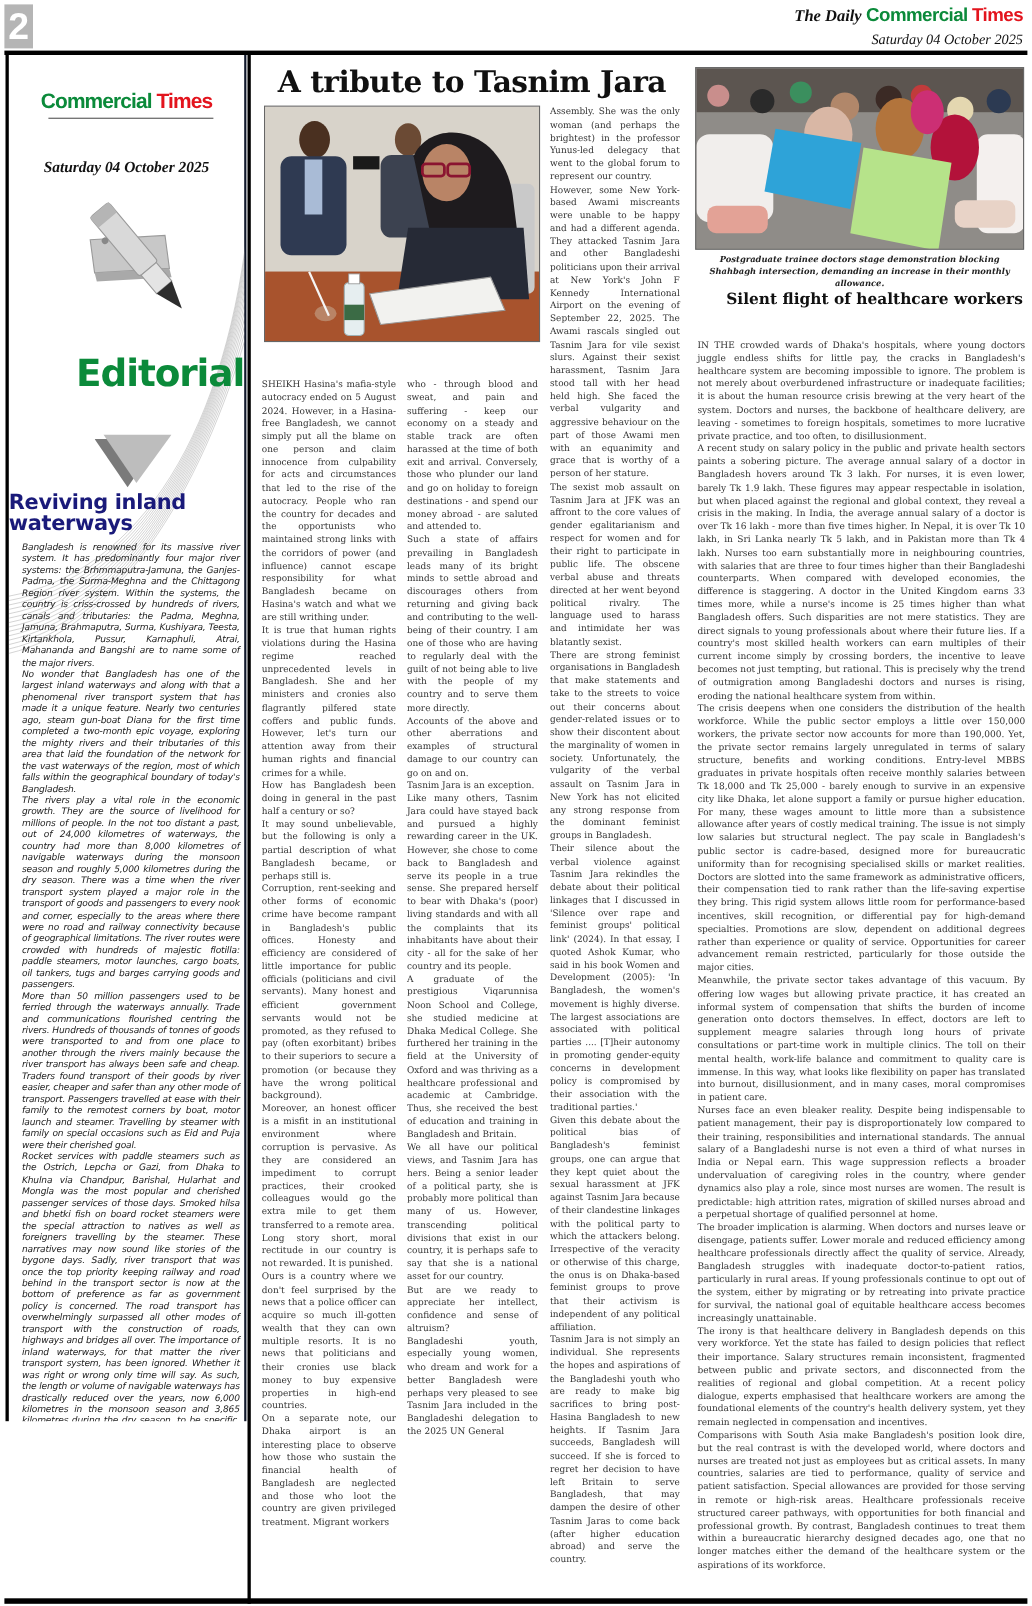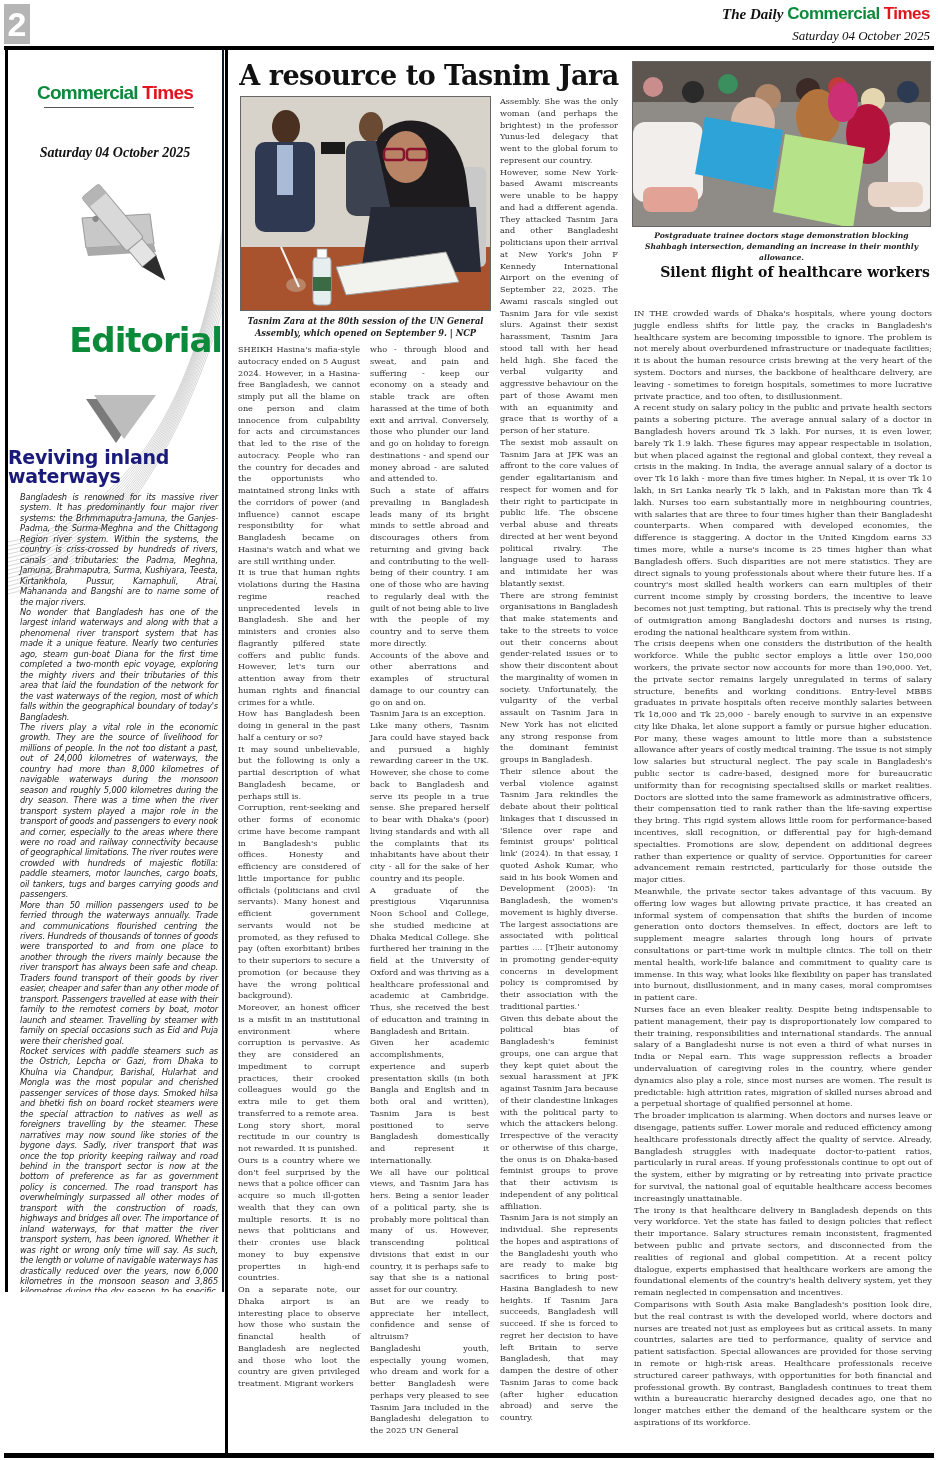--- a/index.html
+++ b/index.html
@@ -170,21 +170,21 @@
   <div class="sb-body">
     <p>Bangladesh is renowned for its massive river system. It has predominantly four major river systems: the Brhmmaputra-Jamuna, the Ganjes-Padma, the Surma-Meghna and the Chittagong Region river system. Within the systems, the country is criss-crossed by hundreds of rivers, canals and tributaries: the Padma, Meghna, Jamuna, Brahmaputra, Surma, Kushiyara, Teesta, Kirtankhola, Pussur, Karnaphuli, Atrai, Mahananda and Bangshi are to name some of the major rivers.</p>
     <p>No wonder that Bangladesh has one of the largest inland waterways and along with that a phenomenal river transport system that has made it a unique feature. Nearly two centuries ago, steam gun-boat Diana for the first time completed a two-month epic voyage, exploring the mighty rivers and their tributaries of this area that laid the foundation of the network for the vast waterways of the region, most of which falls within the geographical boundary of today's Bangladesh.</p>
     <p>The rivers play a vital role in the economic growth. They are the source of livelihood for millions of people. In the not too distant a past, out of 24,000 kilometres of waterways, the country had more than 8,000 kilometres of navigable waterways during the monsoon season and roughly 5,000 kilometres during the dry season. There was a time when the river transport system played a major role in the transport of goods and passengers to every nook and corner, especially to the areas where there were no road and railway connectivity because of geographical limitations. The river routes were crowded with hundreds of majestic flotilla: paddle steamers, motor launches, cargo boats, oil tankers, tugs and barges carrying goods and passengers.</p>
     <p>More than 50 million passengers used to be ferried through the waterways annually. Trade and communications flourished centring the rivers. Hundreds of thousands of tonnes of goods were transported to and from one place to another through the rivers mainly because the river transport has always been safe and cheap. Traders found transport of their goods by river easier, cheaper and safer than any other mode of transport. Passengers travelled at ease with their family to the remotest corners by boat, motor launch and steamer. Travelling by steamer with family on special occasions such as Eid and Puja were their cherished goal.</p>
     <p>Rocket services with paddle steamers such as the Ostrich, Lepcha or Gazi, from Dhaka to Khulna via Chandpur, Barishal, Hularhat and Mongla was the most popular and cherished passenger services of those days. Smoked hilsa and bhetki fish on board rocket steamers were the special attraction to natives as well as foreigners travelling by the steamer. These narratives may now sound like stories of the bygone days. Sadly, river transport that was once the top priority keeping railway and road behind in the transport sector is now at the bottom of preference as far as government policy is concerned. The road transport has overwhelmingly surpassed all other modes of transport with the construction of roads, highways and bridges all over. The importance of inland waterways, for that matter the river transport system, has been ignored. Whether it was right or wrong only time will say. As such, the length or volume of navigable waterways has drastically reduced over the years, now 6,000 kilometres in the monsoon season and 3,865 kilometres during the dry season, to be specific. Most of the rivers have either become shallow or have completely dried up because of constant silting, the dumping of industrial waste and adverse effects of climate change. Many are totally missing from the map. The result is not only the sharp deterioration of the river transport system but also serious ecological consequences. The pollution of the rivers, which has been continuing since long almost unabated, is a serious threat to the aquatic life and in consequence, a serious depletion of fish stock in the rivers taking heavy toll on the lives of thousands of fishers and all others dependent on rivers for their livelihood.</p>
   </div>
 </aside>
 
 <article class="center">
-  <h1 class="c-headline">A resource to Tasnim Jara</h1>
+  <h1 class="c-headline">A tribute to Tasnim Jara</h1>
 
   <div class="c-photo" title="Woman in glasses writing at a conference table with men in background">
     <svg width="251" height="215" viewBox="0 0 251 215">
       <rect x="0" y="0" width="251" height="150" fill="#d8d3ca"></rect>
       <rect x="0" y="150" width="251" height="65" fill="#a8532d"></rect>
 
       <ellipse cx="45" cy="30" rx="14" ry="17" fill="#4a3020"></ellipse>
       <rect x="14" y="45" width="60" height="90" rx="10" fill="#2f3a52"></rect>
       <rect x="36" y="48" width="16" height="50" fill="#a9bbd6"></rect>
       <ellipse cx="130" cy="30" rx="12" ry="15" fill="#6b4a34"></ellipse>
@@ -202,42 +202,40 @@
       <polygon points="95,170 205,155 218,185 105,198" fill="#f2f2ef" stroke="#999" stroke-width="1"></polygon>
 
       <rect x="72" y="160" width="18" height="48" rx="4" fill="#e6eef0" stroke="#9fb1b5" stroke-width="1"></rect>
       <rect x="72" y="180" width="18" height="14" fill="#3b6b45"></rect>
       <rect x="76" y="152" width="10" height="9" fill="#ffffff" stroke="#999" stroke-width="0.8"></rect>
 
       <ellipse cx="55" cy="188" rx="10" ry="7" fill="#b98466"></ellipse>
       <line x1="40" y1="150" x2="58" y2="190" stroke="#f5f5f5" stroke-width="2"></line>
     </svg>
   </div>
-  <div class="c-caption">Tasnim Zara at the 80th session of the UN General Assembly, which opened on September 9. | NCP</div>
 
   <div class="col c-col1">
     <p>SHEIKH Hasina's mafia-style autocracy ended on 5 August 2024. However, in a Hasina-free Bangladesh, we cannot simply put all the blame on one person and claim innocence from culpability for acts and circumstances that led to the rise of the autocracy. People who ran the country for decades and the opportunists who maintained strong links with the corridors of power (and influence) cannot escape responsibility for what Bangladesh became on Hasina's watch and what we are still writhing under.</p>
     <p>It is true that human rights violations during the Hasina regime reached unprecedented levels in Bangladesh. She and her ministers and cronies also flagrantly pilfered state coffers and public funds. However, let's turn our attention away from their human rights and financial crimes for a while.</p>
     <p>How has Bangladesh been doing in general in the past half a century or so?</p>
     <p>It may sound unbelievable, but the following is only a partial description of what Bangladesh became, or perhaps still is.</p>
     <p>Corruption, rent-seeking and other forms of economic crime have become rampant in Bangladesh's public offices. Honesty and efficiency are considered of little importance for public officials (politicians and civil servants). Many honest and efficient government servants would not be promoted, as they refused to pay (often exorbitant) bribes to their superiors to secure a promotion (or because they have the wrong political background).</p>
     <p>Moreover, an honest officer is a misfit in an institutional environment where corruption is pervasive. As they are considered an impediment to corrupt practices, their crooked colleagues would go the extra mile to get them transferred to a remote area.</p>
     <p>Long story short, moral rectitude in our country is not rewarded. It is punished.</p>
     <p>Ours is a country where we don't feel surprised by the news that a police officer can acquire so much ill-gotten wealth that they can own multiple resorts. It is no news that politicians and their cronies use black money to buy expensive properties in high-end countries.</p>
     <p>On a separate note, our Dhaka airport is an interesting place to observe how those who sustain the financial health of Bangladesh are neglected and those who loot the country are given privileged treatment. Migrant workers</p>
   </div>
 
   <div class="col c-col2">
     <p>who - through blood and sweat, and pain and suffering - keep our economy on a steady and stable track are often harassed at the time of both exit and arrival. Conversely, those who plunder our land and go on holiday to foreign destinations - and spend our money abroad - are saluted and attended to.</p>
     <p>Such a state of affairs prevailing in Bangladesh leads many of its bright minds to settle abroad and discourages others from returning and giving back and contributing to the well-being of their country. I am one of those who are having to regularly deal with the guilt of not being able to live with the people of my country and to serve them more directly.</p>
     <p>Accounts of the above and other aberrations and examples of structural damage to our country can go on and on.</p>
     <p>Tasnim Jara is an exception.</p>
     <p>Like many others, Tasnim Jara could have stayed back and pursued a highly rewarding career in the UK. However, she chose to come back to Bangladesh and serve its people in a true sense. She prepared herself to bear with Dhaka's (poor) living standards and with all the complaints that its inhabitants have about their city - all for the sake of her country and its people.</p>
     <p>A graduate of the prestigious Viqarunnisa Noon School and College, she studied medicine at Dhaka Medical College. She furthered her training in the field at the University of Oxford and was thriving as a healthcare professional and academic at Cambridge. Thus, she received the best of education and training in Bangladesh and Britain.</p>
-    <p>Given her academic accomplishments, experience and superb presentation skills (in both Bangla and English and in both oral and written), Tasnim Jara is best positioned to serve Bangladesh domestically and represent it internationally.</p>
     <p>We all have our political views, and Tasnim Jara has hers. Being a senior leader of a political party, she is probably more political than many of us. However, transcending political divisions that exist in our country, it is perhaps safe to say that she is a national asset for our country.</p>
     <p>But are we ready to appreciate her intellect, confidence and sense of altruism?</p>
     <p>Bangladeshi youth, especially young women, who dream and work for a better Bangladesh were perhaps very pleased to see Tasnim Jara included in the Bangladeshi delegation to the 2025 UN General</p>
   </div>
 
   <div class="col c-col3">
     <p>Assembly. She was the only woman (and perhaps the brightest) in the professor Yunus-led delegacy that went to the global forum to represent our country.</p>
     <p>However, some New York-based Awami miscreants were unable to be happy and had a different agenda. They attacked Tasnim Jara and other Bangladeshi politicians upon their arrival at New York's John F Kennedy International Airport on the evening of September 22, 2025. The Awami rascals singled out Tasnim Jara for vile sexist slurs. Against their sexist harassment, Tasnim Jara stood tall with her head held high. She faced the verbal vulgarity and aggressive behaviour on the part of those Awami men with an equanimity and grace that is worthy of a person of her stature.</p>
     <p>The sexist mob assault on Tasnim Jara at JFK was an affront to the core values of gender egalitarianism and respect for women and for their right to participate in public life. The obscene verbal abuse and threats directed at her went beyond political rivalry. The language used to harass and intimidate her was blatantly sexist.</p>
     <p>There are strong feminist organisations in Bangladesh that make statements and take to the streets to voice out their concerns about gender-related issues or to show their discontent about the marginality of women in society. Unfortunately, the vulgarity of the verbal assault on Tasnim Jara in New York has not elicited any strong response from the dominant feminist groups in Bangladesh.</p>

